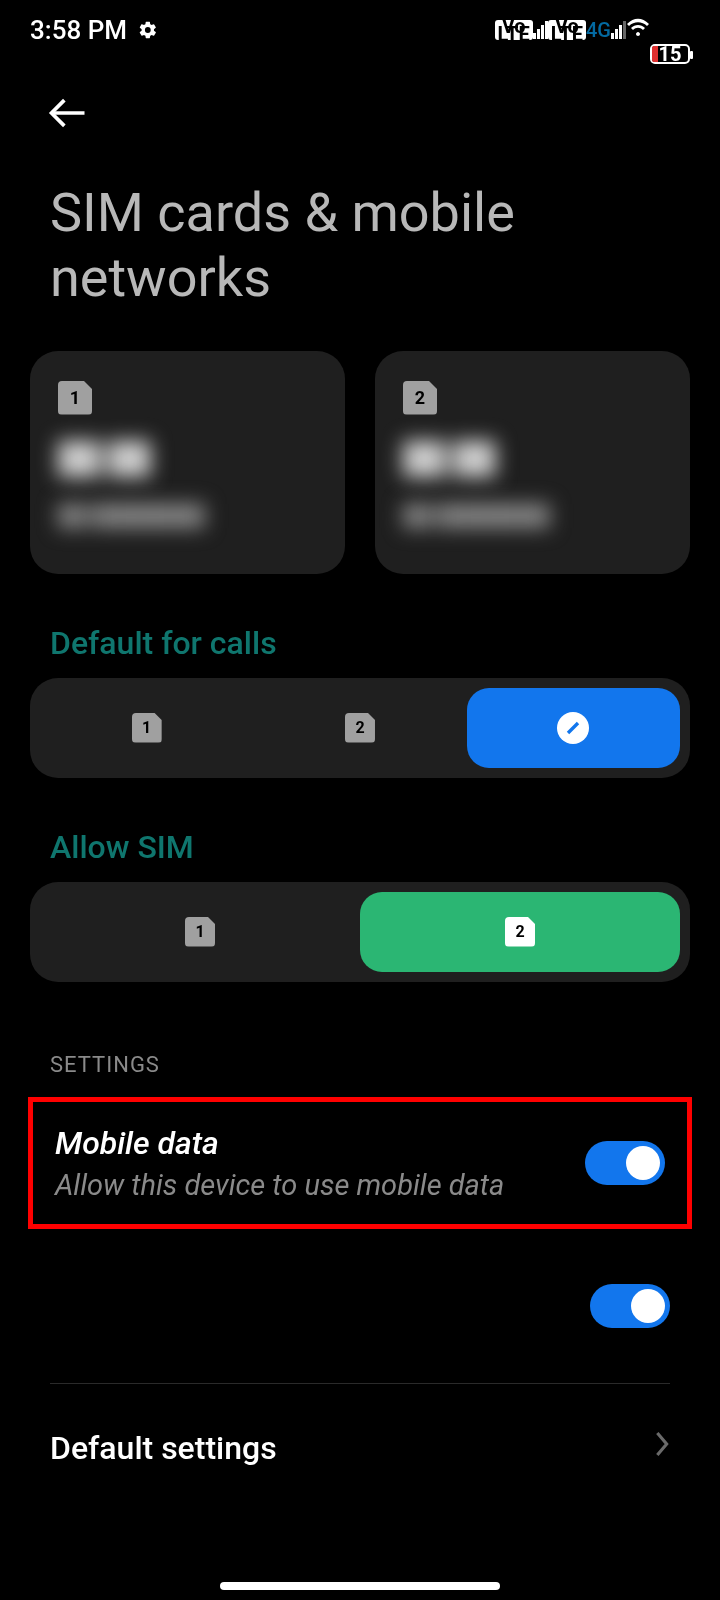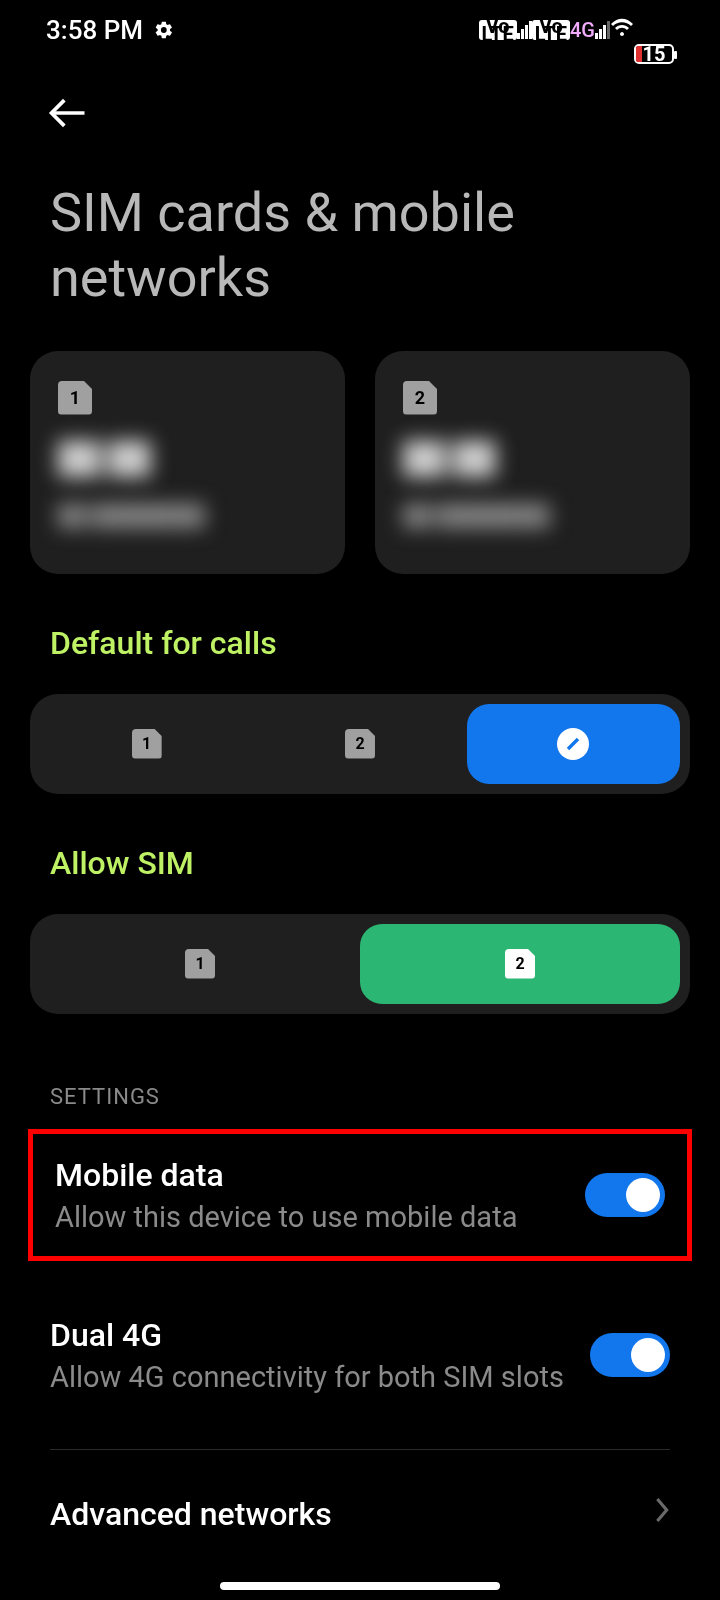--- a/index.html
+++ b/index.html
@@ -12,21 +12,21 @@
     overflow: hidden;
     position: relative;
   }
 
   
   .status-bar {
     height: 60px;
     display: flex;
     align-items: center;
     justify-content: space-between;
-    padding: 0 46px;
+    padding: 0 30px;
     font-size: 26px;
     font-weight: 500;
     color: #fff;
   }
   .status-left { display: flex; align-items: center; gap: 10px; }
   .status-right { display: flex; align-items: center; }
   .status-right span { font-size: 20px; }
   .gear {
     width: 22px; height: 22px;
     display: inline-flex; align-items: center; justify-content: center;
@@ -37,21 +37,21 @@
   }
   .sig { display: inline-flex; align-items: flex-end; gap: 1px; }
   .sig i { width: 3px; background: #fff; }
   .batt {
     border: 2px solid #fff; border-radius: 5px; width: 40px; height: 20px;
     position: relative; display: flex; align-items: center; margin-top: 48px;
   }
   .batt::after { content:""; position:absolute; right:-5px; top:5px; width:3px; height:8px; background:#fff; border-radius:1px;}
   .batt-fill { background:#e03030; height:100%; width:18%; border-radius:2px 0 0 2px;}
   .batt-num { position:absolute; width:100%; text-align:center; font-size:11px; font-weight:bold; color:#fff;}
-  .net4g { font-size:10px; line-height:9px; color:#f0abfc; text-align:center;}
+  .net4g { font-size:10px; line-height:9px; color:#0369a1; text-align:center;}
   .wifi {
     display:inline-block;
   }
 
   
   .back-row { padding: 25px 30px 10px 40px; }
   .back-arrow { width: 56px; height: 56px; display:flex; align-items:center; justify-content:center; cursor:pointer;}
 
   
   .page-title {
@@ -90,22 +90,22 @@
     filter: blur(10px);
     line-height: 1.4;
   }
   .sim-card-blur1 { font-size: 30px; color:#d0d0d0; font-weight:500;}
   .sim-card-blur2 { font-size: 20px; color:#888; }
 
   
   .section-label {
     font-size: 32px;
     font-weight: 500;
-    color: #bef264;
-    padding: 50px 50px 32px 50px;
+    color: #0f766e;
+    padding: 50px 50px 16px 50px;
   }
 
   
   .segment {
     margin: 0 30px;
     background: #1f1f1f;
     border-radius: 28px;
     height: 100px;
     display: flex;
     align-items: center;
@@ -138,20 +138,21 @@
     font-weight: 400;
   }
 
   
   .setting-row {
     padding: 25px 50px;
     display: flex;
     align-items: center;
     justify-content: flex-end;
     cursor: pointer;
+    font-style: italic;
   }
   .setting-text { flex: 1; }
   .setting-title {
     font-size: 32px;
     font-weight: 500;
     color: #fff;
     margin-bottom: 6px;
   }
   .setting-sub {
     font-size: 29px;
@@ -314,31 +315,27 @@
   <div class="setting-row">
     <div class="setting-text">
       <div class="setting-title">Mobile data</div>
       <div class="setting-sub">Allow this device to use mobile data</div>
     </div>
     <div class="toggle"></div>
   </div>
 </div>
 
 <div class="setting-row" style="margin-top:30px;">
-  <div class="setting-text">
-    <div class="setting-title">Dual 4G</div>
-    <div class="setting-sub">Allow 4G connectivity for both SIM slots</div>
-  </div>
   <div class="toggle"></div>
 </div>
 
 <div class="divider"></div>
 
 <div class="nav-row">
-  <div class="setting-title">Advanced networks</div>
+  <div class="setting-title">Default settings</div>
   <div class="chevron">
     <svg width="16" height="28" viewBox="0 0 10 18" fill="none" stroke="#6a6a6a" stroke-width="2">
         <polyline points="2 2 8 9 2 16"></polyline>
       </svg>
   </div>
 </div>
 
 <div class="home-indicator"></div>
 
 </body></html>

